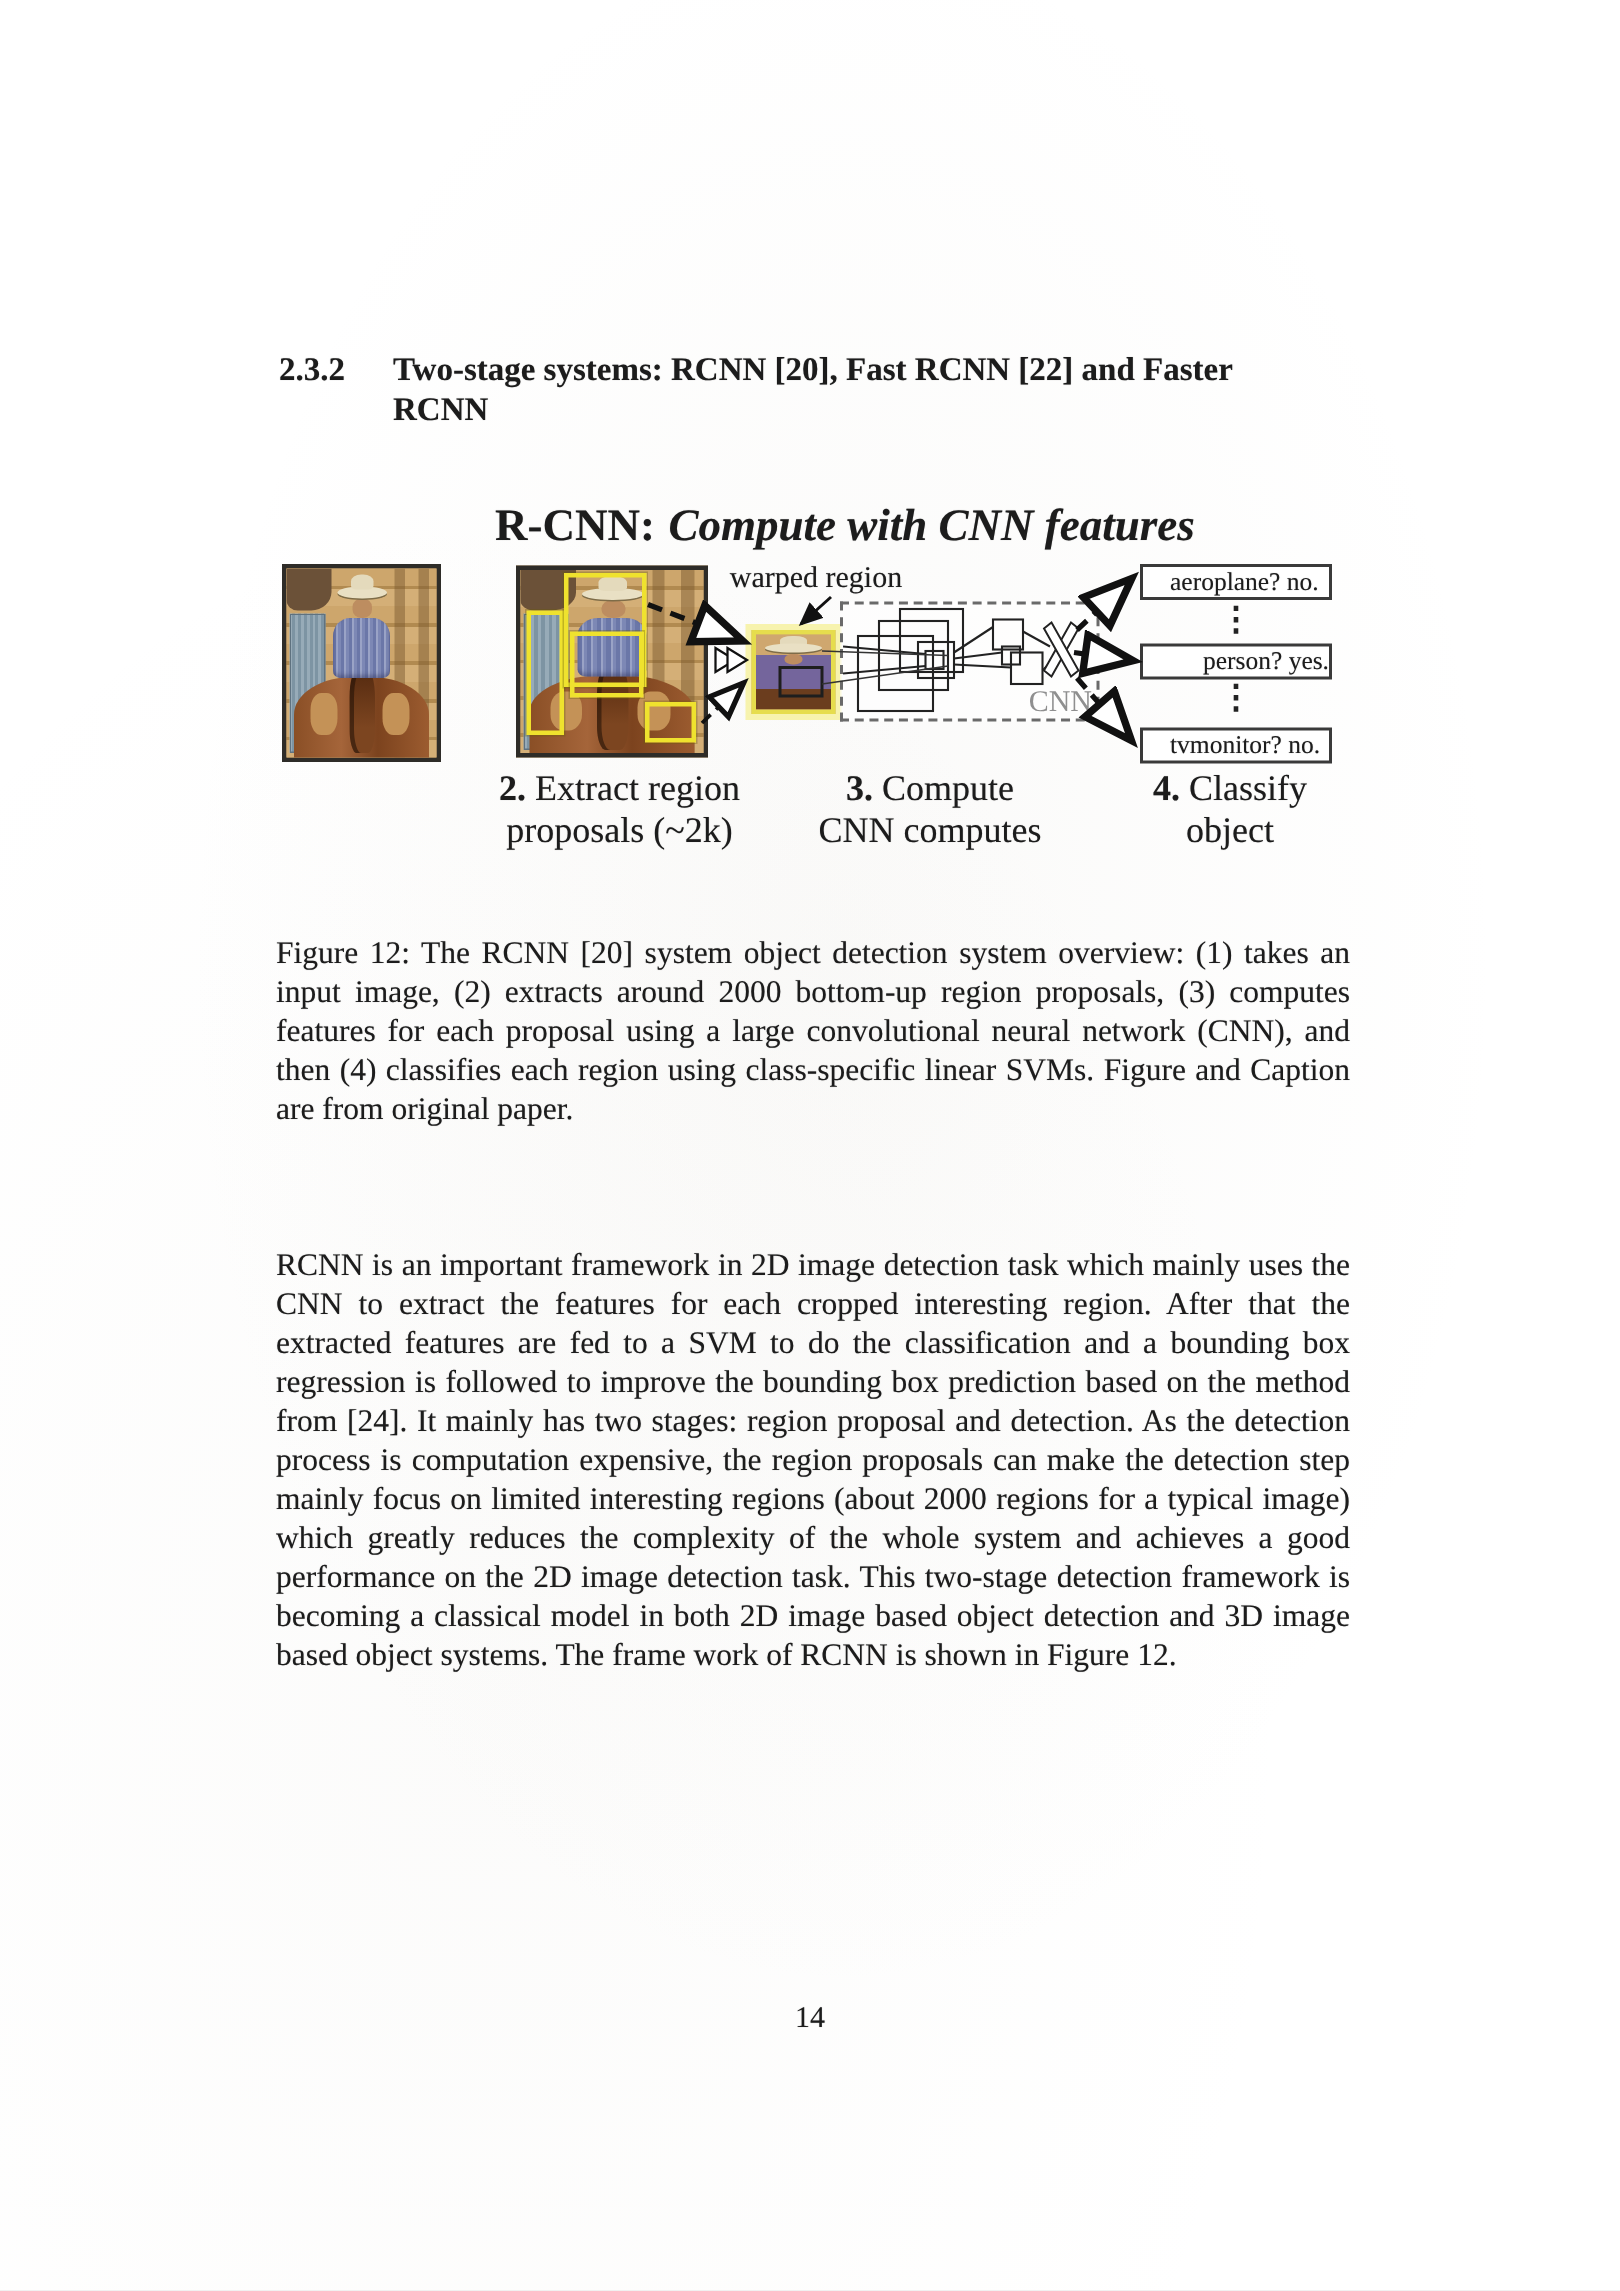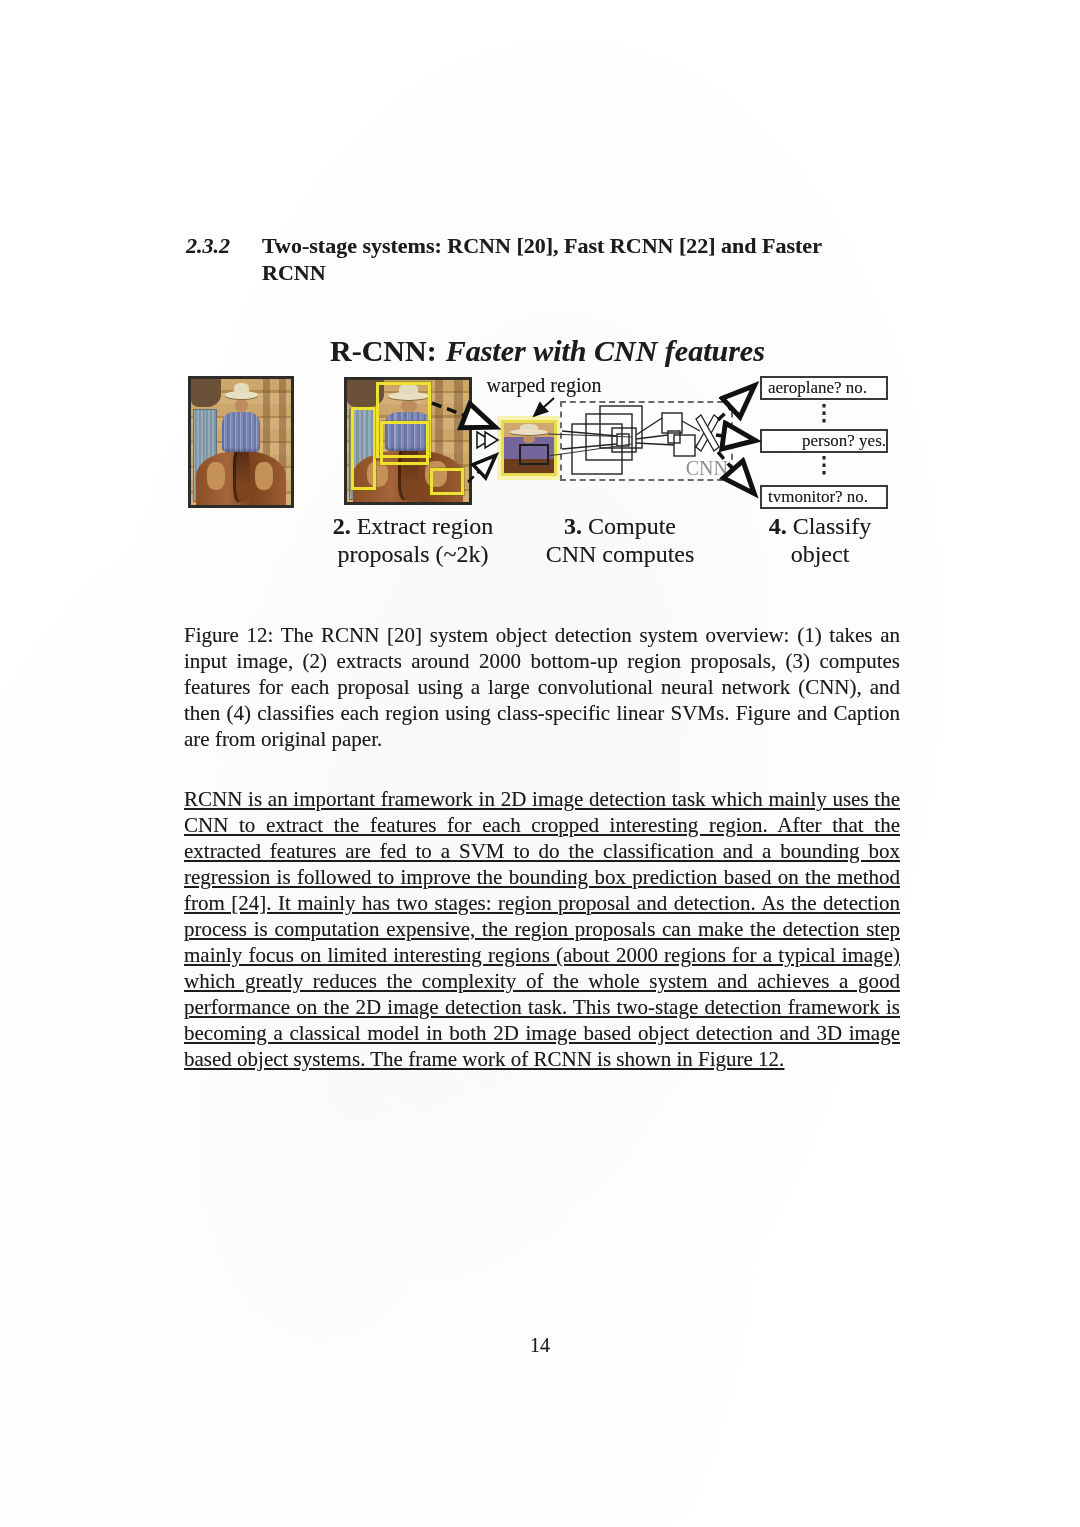--- a/index.html
+++ b/index.html
@@ -10,21 +10,21 @@
       radial-gradient(ellipse at 52% 42%, rgba(205,200,188,0.10), rgba(205,200,188,0) 55%),
       radial-gradient(ellipse at 30% 75%, rgba(210,206,196,0.08), rgba(210,206,196,0) 50%);
     font-family:"Liberation Serif","DejaVu Serif",serif;
     color:#1c1c1c;
     overflow:hidden;
   }
   .ink{ text-shadow:0 0 0.6px rgba(30,30,30,0.45); }
 
   
   .heading{position:absolute;left:186px;top:232px;display:flex;font-size:22px;font-weight:bold;line-height:27px;margin:0;}
-  .h-num{width:76px;flex:none;font-style:italic;}
+  .h-num{width:76px;flex:none;}
   .h-text span{display:block;}
 
   
   .figure{position:absolute;left:180px;top:330px;width:730px;height:250px;}
   .fig-title{position:absolute;left:150px;top:4px;width:430px;text-align:center;font-size:30px;font-weight:bold;white-space:nowrap;}
   .ft-rest{font-style:italic;margin-left:9px;}
 
   .photo{position:absolute;border:3px solid #2e2c28;box-sizing:border-box;background:#c9a168;}
   .input-photo{left:8px;top:46px;width:106px;height:132px;}
   .proposals-photo{left:164px;top:47px;width:128px;height:128px;}
@@ -65,55 +65,55 @@
   .wr-bg{position:absolute;inset:0;background:linear-gradient(180deg,#cfa76f 0 28%,#74659c 28% 72%,#6b3d1e 72%);}
   .wr-brim{position:absolute;left:12%;top:12%;width:76%;height:12%;background:#e9e0c4;border-radius:50%;box-shadow:0 1px 0 #7e6c48;}
   .wr-crown{position:absolute;left:32%;top:2%;width:36%;height:13%;background:#e4dabc;border-radius:45% 45% 25% 25%;}
   .wr-head{position:absolute;left:38%;top:25%;width:24%;height:14%;background:#bd8d60;border-radius:45%;}
   .wr-box{position:absolute;left:30%;top:42%;width:60%;height:42%;border:2px solid #1e1e1e;box-sizing:border-box;}
 
   .cnn-box{position:absolute;left:380px;top:71px;width:173px;height:80px;border:2px dashed #6a6a6a;box-sizing:border-box;background:rgba(255,255,255,0.6);}
   .cnn-label{position:absolute;right:3px;bottom:0px;font-size:20px;color:#8f8f8f;line-height:22px;}
 
   .cls-box{position:absolute;left:580px;width:128px;height:24px;border:2px solid #3a3a3a;box-sizing:border-box;background:#fff;
-    font-size:17px;line-height:20px;padding-left:6px;white-space:nowrap;}
+    font-size:17px;line-height:20px;padding-left:18px;white-space:nowrap;}
   .cls1{top:46px;} .cls2{top:99px;text-align:right;} .cls3{top:155px;}
   .dots{position:absolute;left:632px;width:24px;text-align:center;font-size:22px;font-weight:bold;color:#222;line-height:22px;}
   .d1{top:72px;} .d2{top:124px;}
 
   .arrows{position:absolute;left:0;top:0;pointer-events:none;}
 
   .step{position:absolute;top:182px;width:220px;text-align:center;font-size:24px;line-height:28px;}
   .s1{left:-40px;} .s2{left:123px;} .s3{left:330px;} .s4{left:530px;}
   .step b{font-weight:bold;}
 
   
   .caption,.para{position:absolute;left:184px;width:716px;margin:0;font-size:21px;line-height:26px;text-align:justify;}
   .caption{top:622px;}
-  .para{top:786px;text-decoration:underline;}
+  .para{top:830px;}
 
   .pageno{position:absolute;left:0;right:0;top:1334px;text-align:center;font-size:20px;}
 </style>
 </head>
 <body>
 
 <div class="page">
 
   <h2 class="heading ink">
     <span class="h-num">2.3.2</span>
     <span class="h-text">
       <span>Two-stage systems: RCNN [20], Fast RCNN [22] and Faster</span>
       <span>RCNN</span>
     </span>
   </h2>
 
   <div class="figure">
 
     <div class="fig-title ink">
-      <span class="ft-prefix">R-CNN:</span><span class="ft-rest">Faster with CNN features</span>
+      <span class="ft-prefix">R-CNN:</span><span class="ft-rest">Compute with CNN features</span>
     </div>
 
     <div class="photo input-photo">
       <div class="scene">
         <div class="sc-post p1"></div>
         <div class="sc-post p2"></div>
         <div class="sc-blob"></div>
         <div class="sc-metal"></div>
         <div class="sc-horse"></div>
         <div class="sc-saddle"></div>

